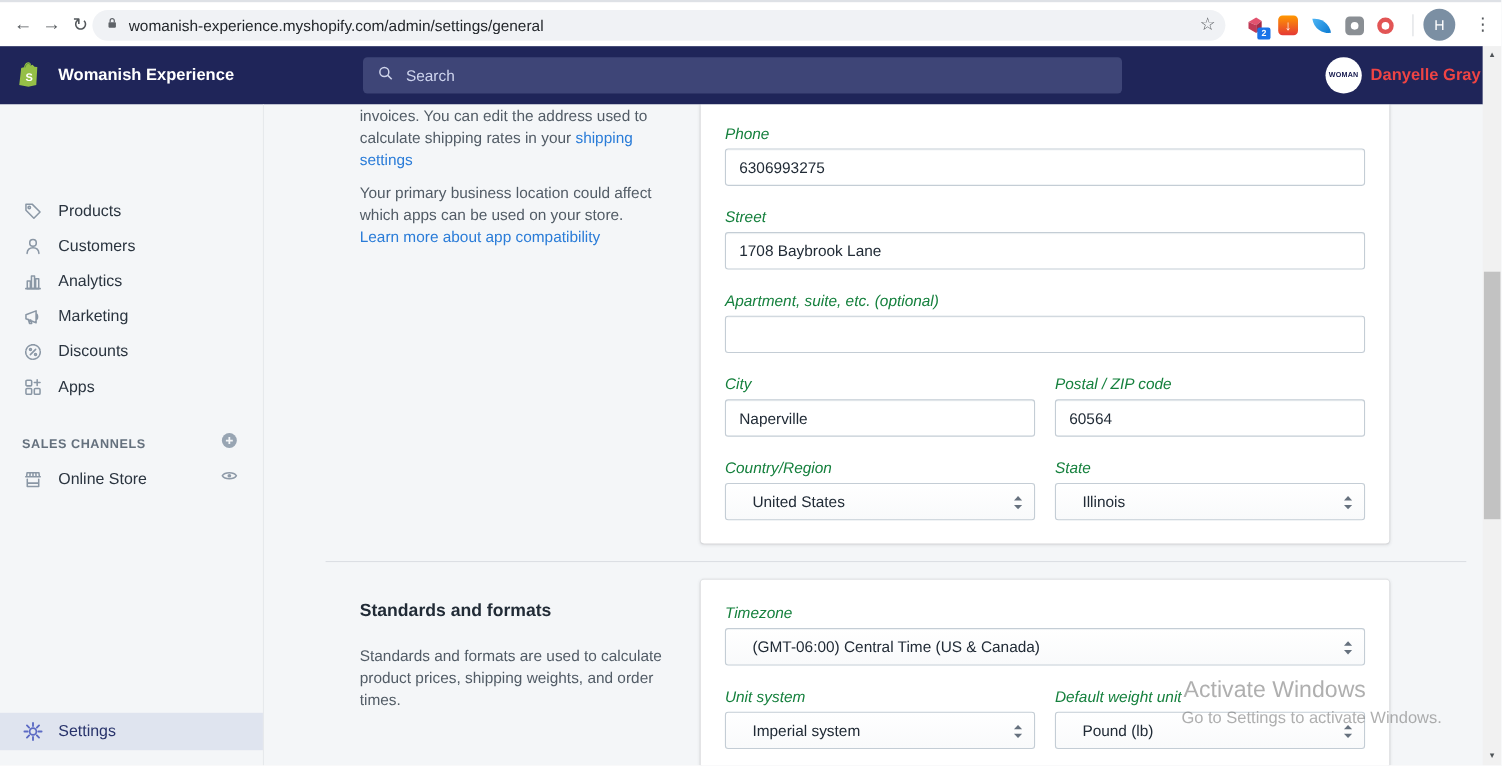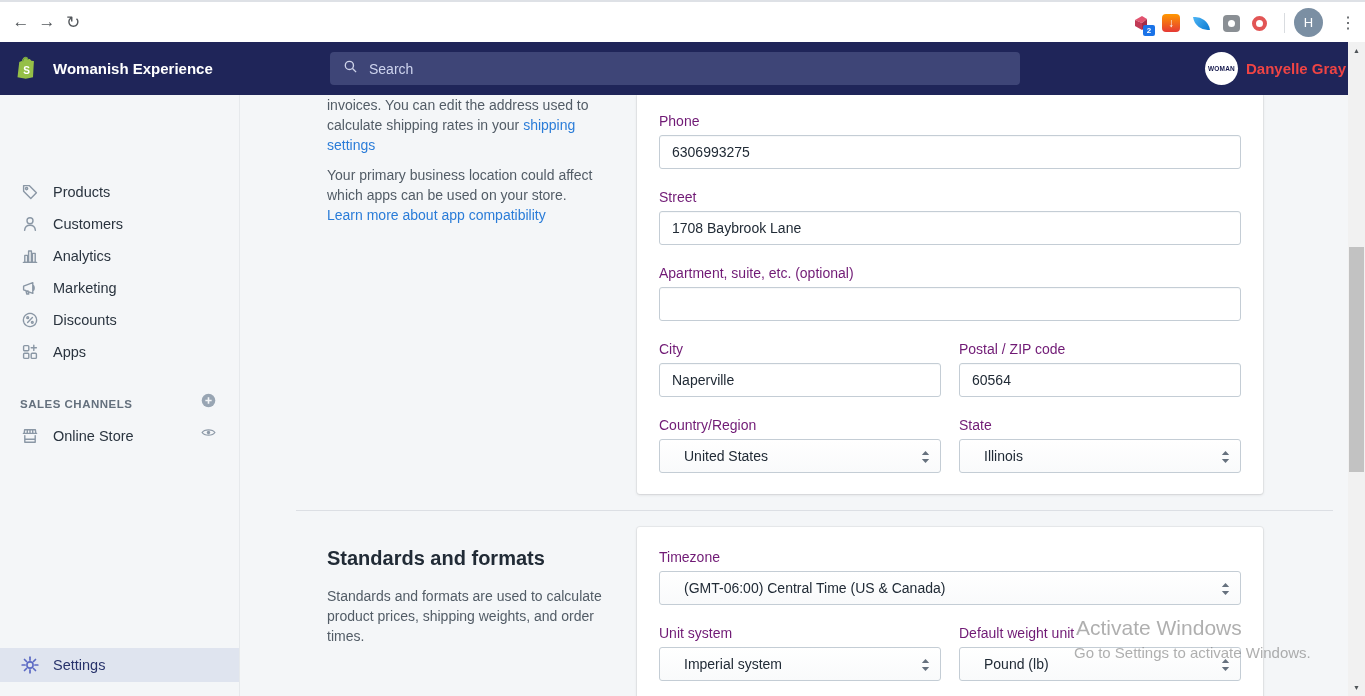--- a/index.html
+++ b/index.html
@@ -51,26 +51,26 @@
   .sales-h { position:absolute; left:20px; top:303px; font-size:11.5px; font-weight:bold; color:#64707d; letter-spacing:.5px; }
   .side-right { position:absolute; right:22px; cursor:pointer; }
   .settings-row { position:absolute; left:0; top:553px; width:239px; height:34px; background:#dfe4ef;
                   display:flex; align-items:center; gap:13px; padding-left:20px; font-size:14.5px;
                   color:#28336b; cursor:pointer; }
 
   
   .main { position:absolute; left:240px; top:95px; width:1108px; height:601px; background:#f4f6f8; overflow:hidden; }
   .lcol { position:absolute; left:87px; width:276px; font-size:14px; line-height:20px; color:#525c66; }
   .lnk { color:#2a7cd8; text-decoration:none; cursor:pointer; }
-  .h2 { position:absolute; left:87px; font-size:20px; font-weight:bold; color:#212b36; }
+  .h2 { position:absolute; left:87px; font-size:16px; font-weight:bold; color:#212b36; }
   .card { position:absolute; left:397px; width:626px; background:#fff; border-radius:3px;
           box-shadow:0 0 0 1px rgba(63,63,68,.06), 0 1px 3px 0 rgba(63,63,68,.15); }
   #card1 { top:0; height:399px; border-radius:0 0 3px 3px; }
   #card2 { top:432px; height:300px; }
-  .flabel { position:absolute; font-size:14px; color:#701a75; }
+  .flabel { position:absolute; font-size:14px; color:#15803d;font-style:italic; }
   .finput { position:absolute; height:34px; border:1px solid #c4cdd5; border-radius:3px; padding:0 12px;
             font-size:14px; color:#212b36; background:#fff; font-family:inherit; outline:none;
             box-shadow:inset 0 1px 0 0 rgba(99,115,129,.05); }
   .fsel { position:absolute; height:34px; border:1px solid #c4cdd5; border-radius:3px; padding:0 30px 0 24px;
           font-size:14px; color:#212b36; background:linear-gradient(180deg,#ffffff,#f9fafb);
           display:flex; align-items:center; cursor:pointer; }
   .stepper { position:absolute; right:10px; top:10px; }
   .divider { position:absolute; left:56px; top:415px; width:1037px; height:1px; background:#dcdfe4; }
   .wm1 { position:absolute; left:836px; top:521px; font-size:21px; color:rgba(110,110,110,.55); white-space:nowrap; }
   .wm2 { position:absolute; left:834px; top:549px; font-size:15px; color:rgba(110,110,110,.55); white-space:nowrap; }
@@ -84,20 +84,30 @@
 </head>
 <body>
 
 <div id="screen">
 
   <div class="chrome">
     <div class="nav-ico" style="left:6px">←</div>
     <div class="nav-ico" style="left:32px">→</div>
     <div class="nav-ico" style="left:58px">↻</div>
 
+    <div class="addr">
+      <span>
+        <svg width="12" height="14" viewBox="0 0 16 16">
+            <rect x="3.5" y="7" width="9" height="6.5" rx="1" fill="#5f6368"></rect>
+            <path d="M5.5 7 V5 a2.5 2.5 0 0 1 5 0 V7" fill="none" stroke="#5f6368" stroke-width="1.5"></path>
+          </svg>
+      </span>
+      <span class="url">womanish-experience.myshopify.com/admin/settings/general</span>
+      <span class="star">☆</span>
+    </div>
 
     <div class="ext" style="left:1131px">
       <svg width="18" height="18" viewBox="0 0 18 18">
           <path d="M3 6 L10 2 L15 5 L10 9 Z" fill="#e2536f"></path>
           <path d="M3 6 L3 12 L10 16 L10 9 Z" fill="#c13a56"></path>
           <path d="M10 16 L15 12 L15 5 L10 9 Z" fill="#a52c47"></path>
         </svg>
       <span class="badge">2</span>
     </div>
     <div class="ext" style="left:1161px">

